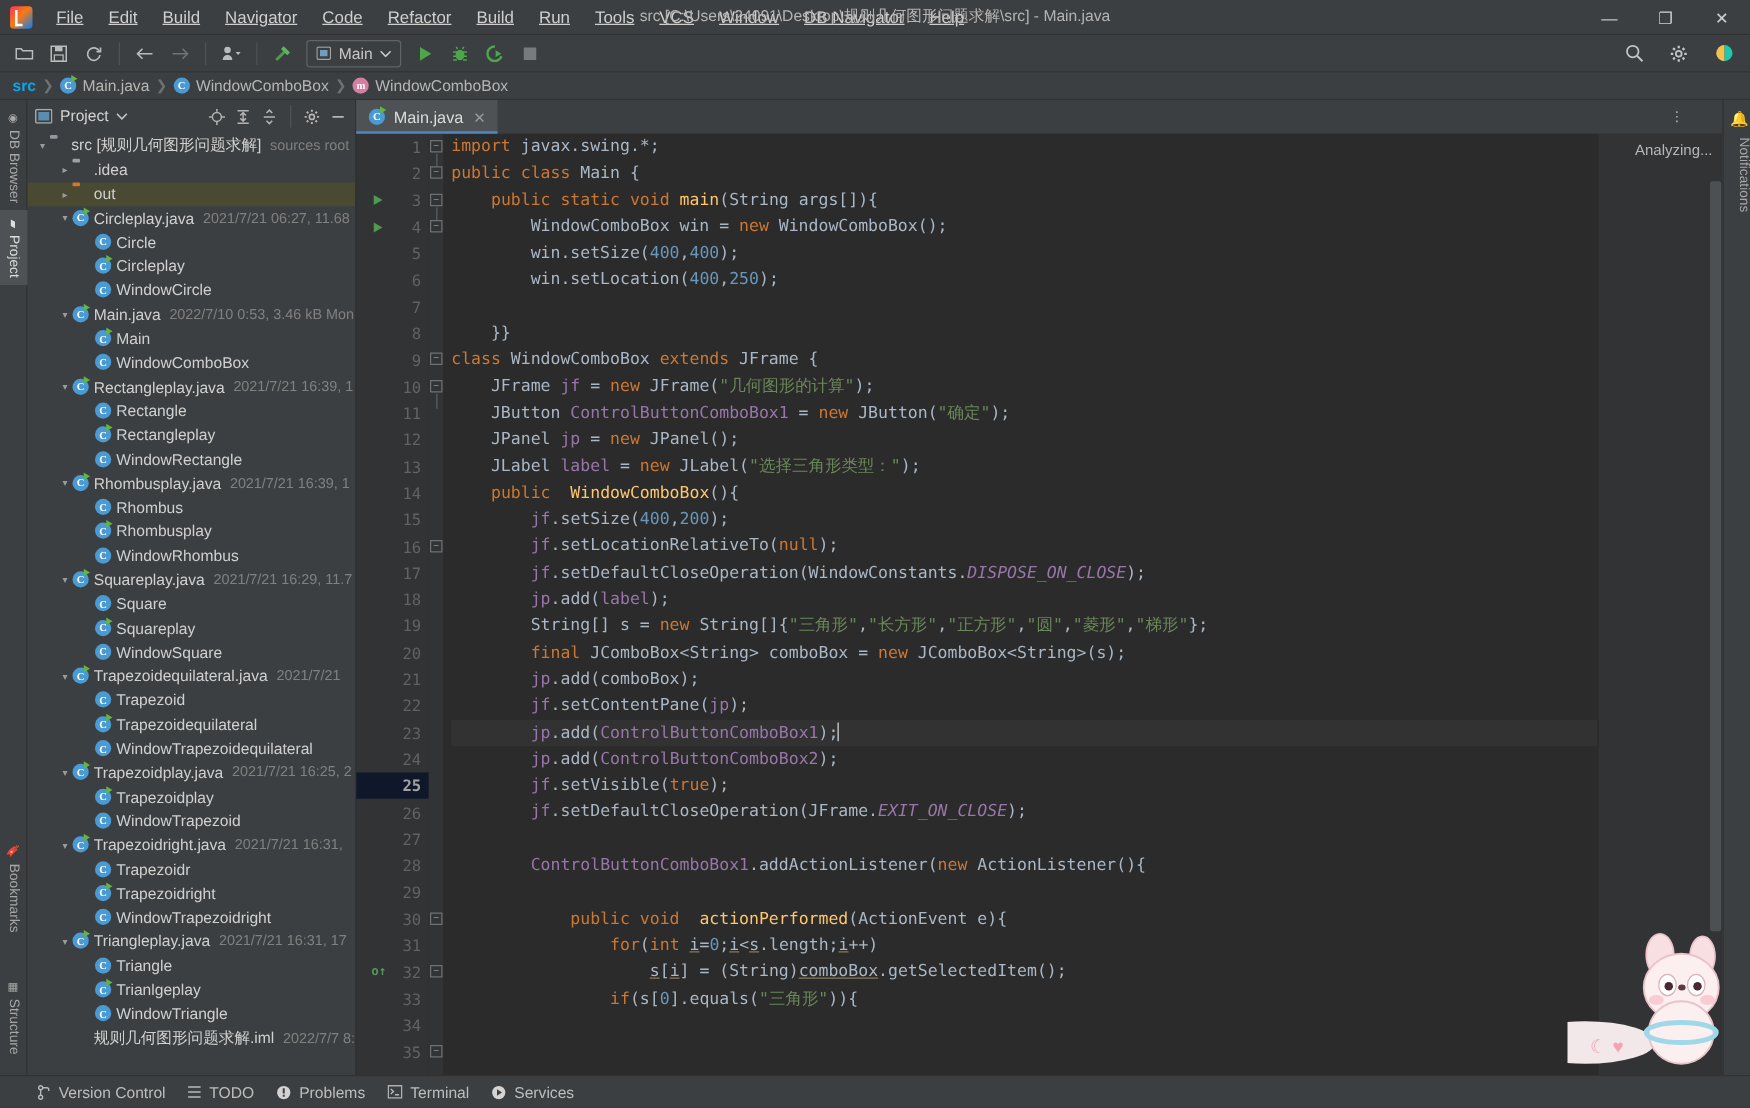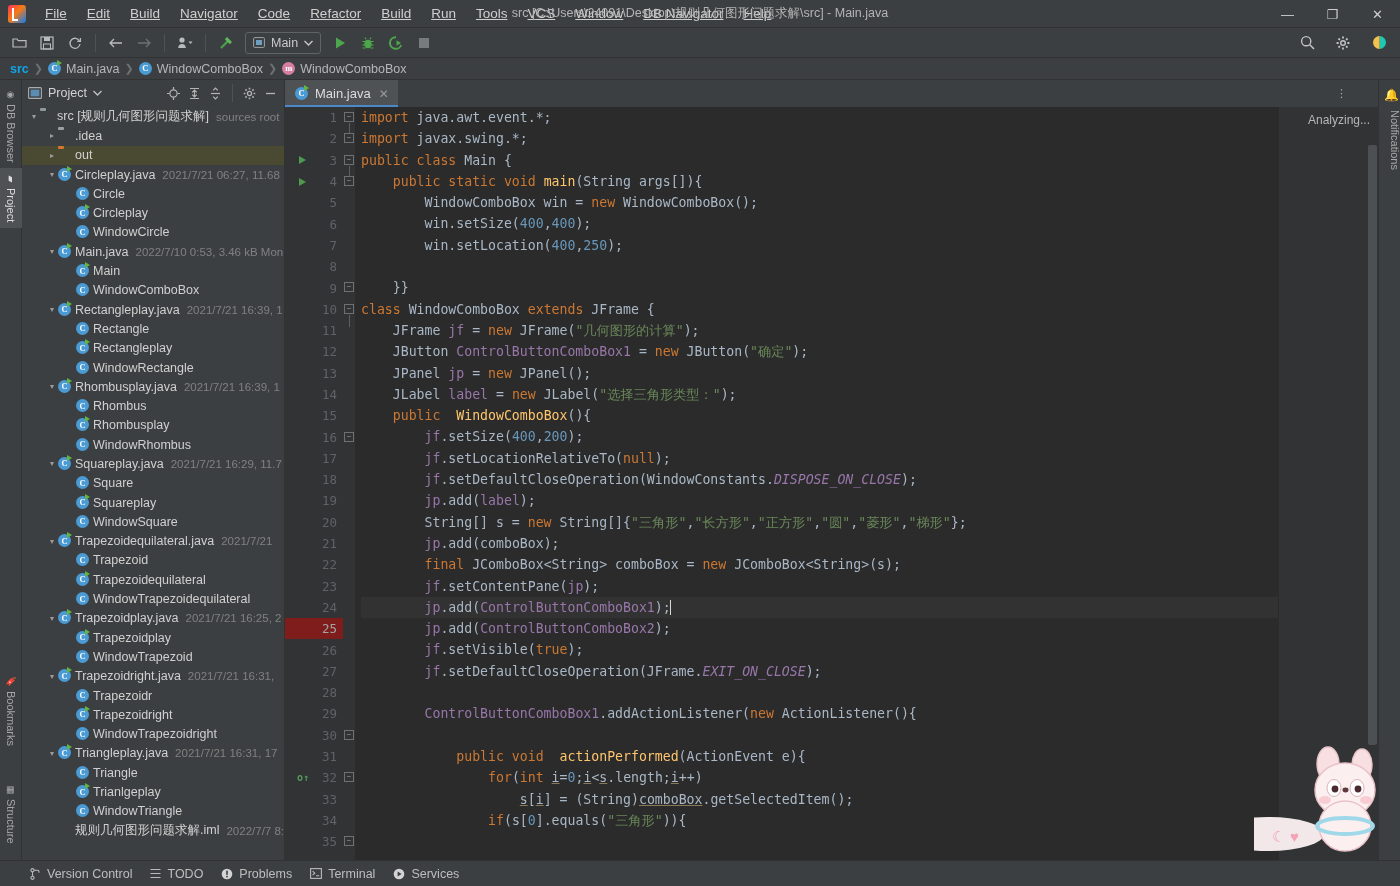--- a/index.html
+++ b/index.html
@@ -160,21 +160,21 @@
   }
   .code-area { flex: 1; display: flex; position: relative; overflow: hidden; }
   .gutter {
     width: 58px; background: #313335; flex: none; position: relative;
     font-family: "DejaVu Sans Mono", monospace; font-size: 12.5px;
   }
   .gline {
     height: 21.3px; display: flex; align-items: center; justify-content: flex-end;
     padding-right: 6px; color: #606366; position: relative;
   }
-  .gline.cur { color: #a4a3a3; font-weight: normal; background: #7f1d1d; }
+  .gline.cur { color: #a4a3a3; font-weight: bold; background: #0f172a; }
   .grun {
     position: absolute; left: 14px; width: 0; height: 0;
     border-left: 7px solid #4e9a4e; border-top: 4.5px solid transparent;
     border-bottom: 4.5px solid transparent;
   }
   .gmark {
     position:absolute; left: 12px; color:#57965c; font-size: 10px; font-weight:bold;
   }
   .fold-col { width: 12px; background: #313335; flex:none; position:relative;}
   .fold {
@@ -796,42 +796,41 @@
             <div class="fold line" style="top: 47.6px;">−</div>
             <div class="fold" style="top: 68.9px;">−</div>
             <div class="fold" style="top: 175.4px;">−</div>
             <div class="fold line" style="top: 196.7px;">−</div>
             <div class="fold" style="top: 324.5px;">−</div>
             <div class="fold" style="top: 622.7px;">−</div>
             <div class="fold" style="top: 665.3px;">−</div>
             <div class="fold" style="top: 729.2px;">−</div>
           </div>
         <div class="code" id="code">
-            <div class="cline"><span class="kw">import</span> java.awt.event.*;</div>
             <div class="cline"><span class="kw">import</span> javax.swing.*;</div>
             <div class="cline"><span class="kw">public class</span> Main {</div>
             <div class="cline">    <span class="kw">public static void</span> <span class="mtd">main</span>(String args[]){</div>
             <div class="cline">        WindowComboBox win = <span class="kw">new</span> WindowComboBox();</div>
             <div class="cline">        win.setSize(<span class="num">400</span>,<span class="num">400</span>);</div>
             <div class="cline">        win.setLocation(<span class="num">400</span>,<span class="num">250</span>);</div>
             <div class="cline">&nbsp;</div>
             <div class="cline">    }}</div>
             <div class="cline"><span class="kw">class</span> WindowComboBox <span class="kw">extends</span> JFrame {</div>
             <div class="cline">    JFrame <span class="fld">jf</span> = <span class="kw">new</span> JFrame(<span class="str">"几何图形的计算"</span>);</div>
             <div class="cline">    JButton <span class="fld">ControlButtonComboBox1</span> = <span class="kw">new</span> JButton(<span class="str">"确定"</span>);</div>
             <div class="cline">    JPanel <span class="fld">jp</span> = <span class="kw">new</span> JPanel();</div>
             <div class="cline">    JLabel <span class="fld">label</span> = <span class="kw">new</span> JLabel(<span class="str">"选择三角形类型："</span>);</div>
             <div class="cline">    <span class="kw">public</span>  <span class="mtd">WindowComboBox</span>(){</div>
             <div class="cline">        <span class="fld">jf</span>.setSize(<span class="num">400</span>,<span class="num">200</span>);</div>
             <div class="cline">        <span class="fld">jf</span>.setLocationRelativeTo(<span class="kw">null</span>);</div>
             <div class="cline">        <span class="fld">jf</span>.setDefaultCloseOperation(WindowConstants.<span class="stc">DISPOSE_ON_CLOSE</span>);</div>
             <div class="cline">        <span class="fld">jp</span>.add(<span class="fld">label</span>);</div>
             <div class="cline">        String[] s = <span class="kw">new</span> String[]{<span class="str">"三角形"</span>,<span class="str">"长方形"</span>,<span class="str">"正方形"</span>,<span class="str">"圆"</span>,<span class="str">"菱形"</span>,<span class="str">"梯形"</span>};</div>
+            <div class="cline">        <span class="kw">final</span> JComboBox&lt;String&gt; comboBox = <span class="kw">new</span> JComboBox&lt;String&gt;(s);</div>
             <div class="cline">        <span class="fld">jp</span>.add(comboBox);</div>
-            <div class="cline">        <span class="kw">final</span> JComboBox&lt;String&gt; comboBox = <span class="kw">new</span> JComboBox&lt;String&gt;(s);</div>
             <div class="cline">        <span class="fld">jf</span>.setContentPane(<span class="fld">jp</span>);</div>
             <div class="cline cur">        <span class="fld">jp</span>.add(<span class="fld">ControlButtonComboBox1</span>);<span class="caret"></span></div>
             <div class="cline">        <span class="fld">jp</span>.add(<span class="fld">ControlButtonComboBox2</span>);</div>
             <div class="cline">        <span class="fld">jf</span>.setVisible(<span class="kw">true</span>);</div>
             <div class="cline">        <span class="fld">jf</span>.setDefaultCloseOperation(JFrame.<span class="stc">EXIT_ON_CLOSE</span>);</div>
             <div class="cline">&nbsp;</div>
             <div class="cline">        <span class="fld">ControlButtonComboBox1</span>.addActionListener(<span class="kw">new</span> ActionListener(){</div>
             <div class="cline">&nbsp;</div>
             <div class="cline">            <span class="kw">public void</span>  <span class="mtd">actionPerformed</span>(ActionEvent e){</div>
             <div class="cline">                <span class="kw">for</span>(<span class="kw">int</span> <span class="id-u">i</span>=<span class="num">0</span>;<span class="id-u">i</span>&lt;<span class="id-u">s</span>.length;<span class="id-u">i</span>++)</div>

